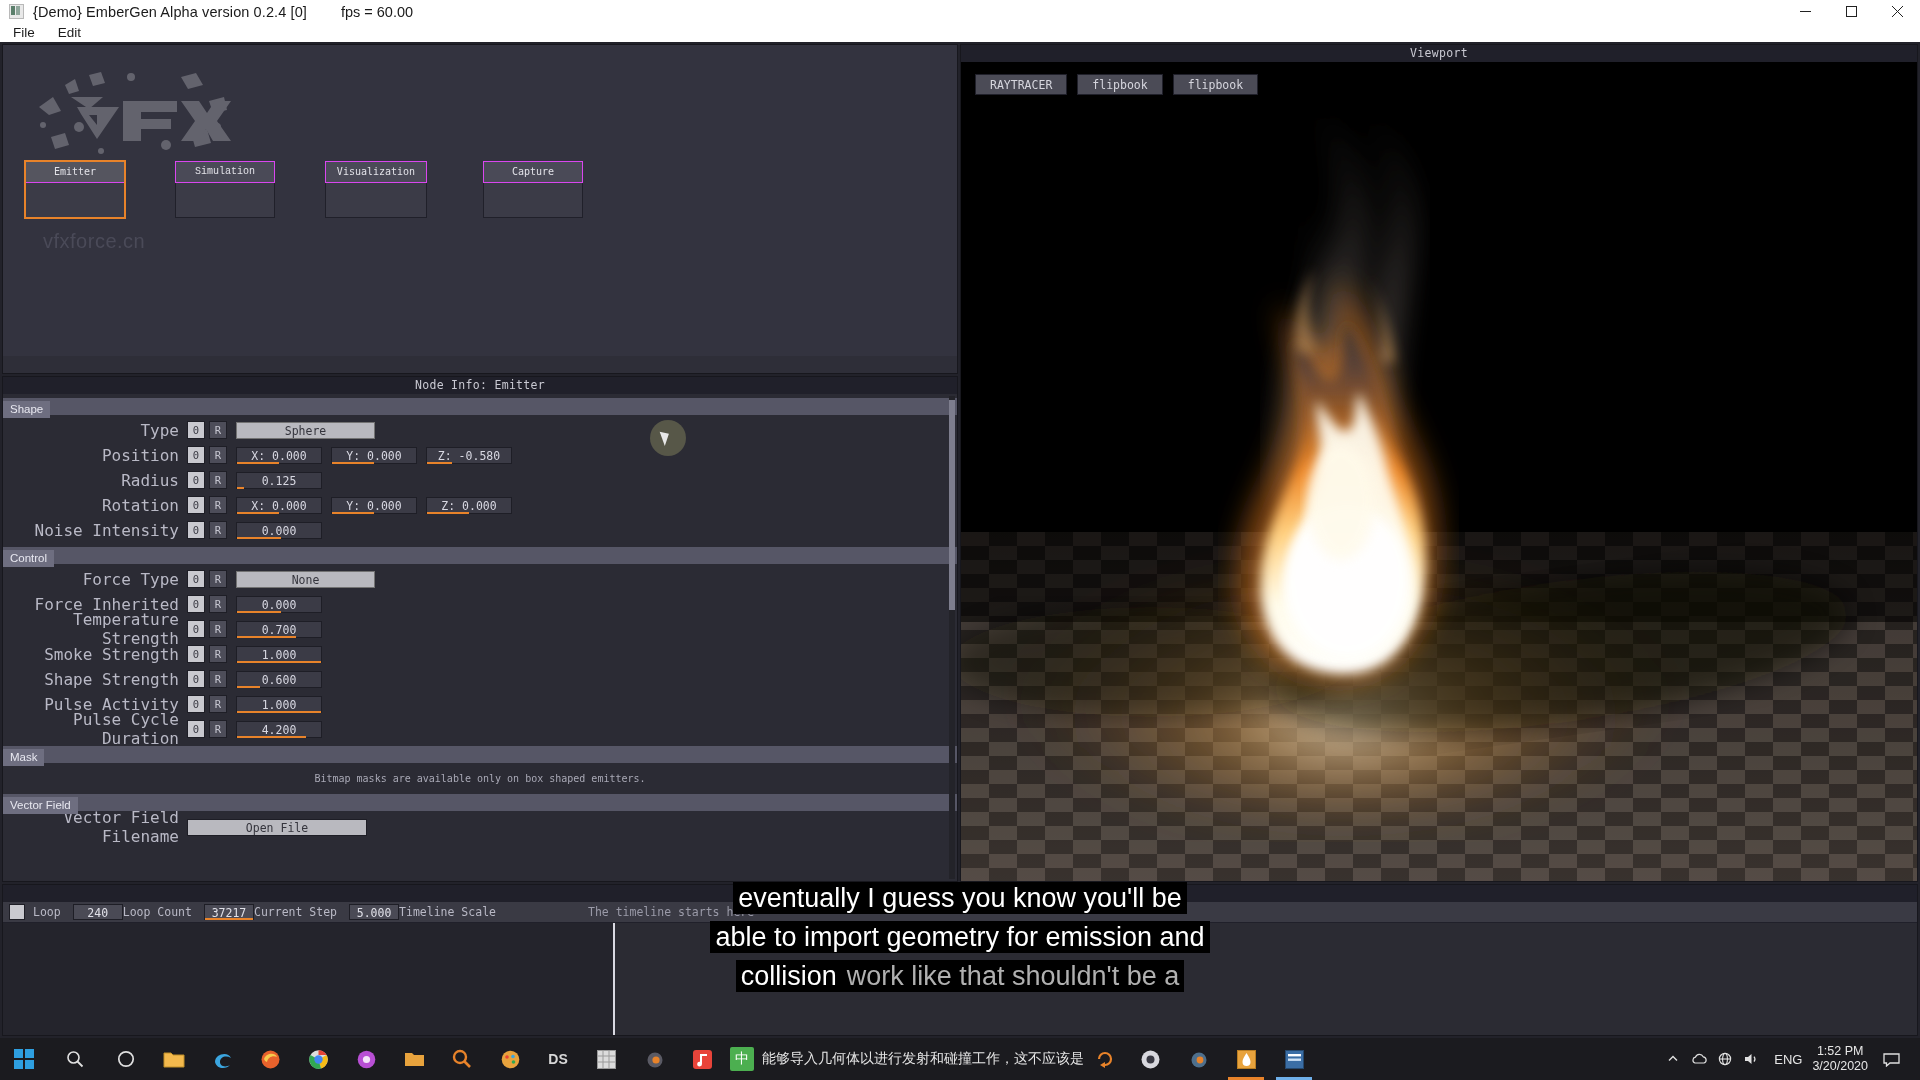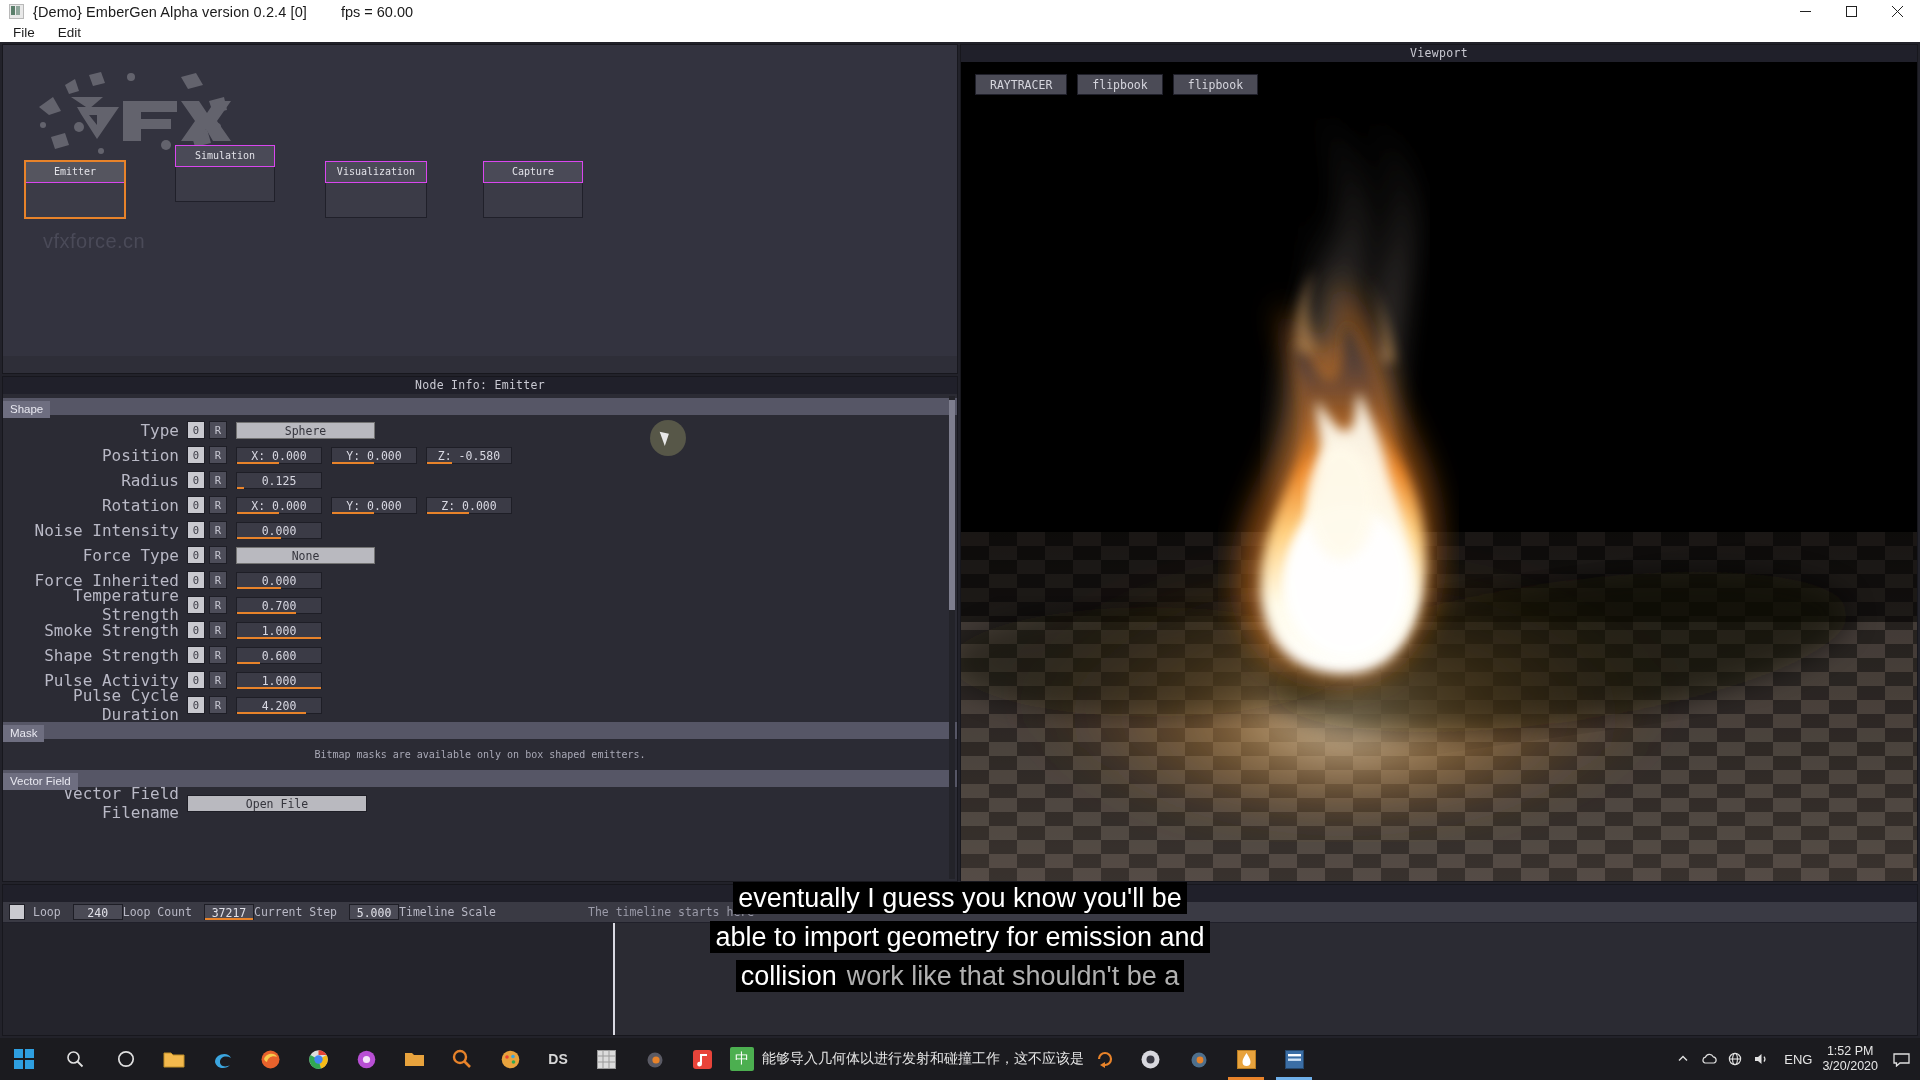--- a/index.html
+++ b/index.html
@@ -104,21 +104,21 @@
   
   .taskbar{position:absolute;left:0;top:1038px;width:1920px;height:42px;background:#1b1b1f;
      display:flex;align-items:center;}
   .tbi{width:48px;height:42px;display:flex;align-items:center;justify-content:center;position:relative;}
   .tbi svg{display:block;}
   .tsearch{width:54px;}
   .tb-ime{display:flex;align-items:center;height:42px;margin-left:4px;}
   .ime-icon{width:24px;height:24px;background:#4caf50;color:#fff;font-family:"Liberation Sans",sans-serif;
      font-size:14px;display:flex;align-items:center;justify-content:center;border-radius:2px;}
   .ime-text{font-family:"Liberation Sans",sans-serif;font-size:14px;color:#e6e6e6;margin-left:8px;white-space:nowrap;}
-  .tray{position:absolute;right:0;top:0;height:42px;display:flex;align-items:center;padding-right:6px;}
+  .tray{position:absolute;right:0;top:0;height:42px;display:flex;align-items:center;padding-right:16px;}
   .tray-ic{width:26px;height:42px;display:flex;align-items:center;justify-content:center;color:#e6e6e6;}
   .tray-lang{font-family:"Liberation Sans",sans-serif;font-size:13px;color:#e6e6e6;margin:0 10px;}
   .clock{font-family:"Liberation Sans",sans-serif;font-size:12.5px;color:#e6e6e6;text-align:center;
      line-height:15px;margin-right:10px;}
   .actioncenter{width:26px;height:42px;display:flex;align-items:center;justify-content:center;}
   .active-underline{position:absolute;left:6px;right:6px;bottom:0;height:3px;background:#e8832a;}
 
   .cursor{position:absolute;left:650px;top:378px;width:36px;height:36px;border-radius:50%;
      background:rgba(190,190,120,.30);z-index:60;}
   .cursor:after{content:"";position:absolute;left:12px;top:10px;width:0;height:0;
@@ -184,21 +184,21 @@
             <path d="M92 34 L146 34 L146 45 L110 45 L110 52 L140 52 L140 62 L110 62 L110 74 L92 74 Z"></path>
             <path d="M150 34 L168 34 L176 46 L184 34 L200 34 L186 54 L200 74 L182 74 L175 62 L168 74 L150 74 L164 54 Z"></path>
           </g>
         </svg>
         <div class="wm-text">vfxforce.cn</div>
 
         <div class="node sel" style="left:22px;top:116px;">
           <div class="nhead">Emitter</div>
           <div class="nbody"></div>
         </div>
-        <div class="node" style="left:172px;top:100px;">
+        <div class="node" style="left:172px;top:116px;font-family:Liberation Mono, monospace;">
           <div class="nhead">Simulation</div>
           <div class="nbody"></div>
         </div>
         <div class="node" style="left:322px;top:116px;width:102px;">
           <div class="nhead">Visualization</div>
           <div class="nbody"></div>
         </div>
         <div class="node" style="left:480px;top:116px;">
           <div class="nhead">Capture</div>
           <div class="nbody"></div>
@@ -257,20 +257,23 @@
         </div>
         <div class="row">
           <div class="lbl">Noise Intensity</div>
           <div class="box-i">0</div>
           <div class="box-r">R</div>
           <div class="field w-vec">
             <span>0.000</span>
             <i class="bar" style="width:52%"></i></div>
         </div>
 
+        <div class="sect" style="margin-top:7px">
+          <span>Control</span>
+        </div>
         <div class="row">
           <div class="lbl">Force Type</div>
           <div class="box-i">0</div>
           <div class="box-r">R</div>
           <div class="combo">None</div>
         </div>
         <div class="row">
           <div class="lbl">Force Inherited</div>
           <div class="box-i">0</div>
           <div class="box-r">R</div>

